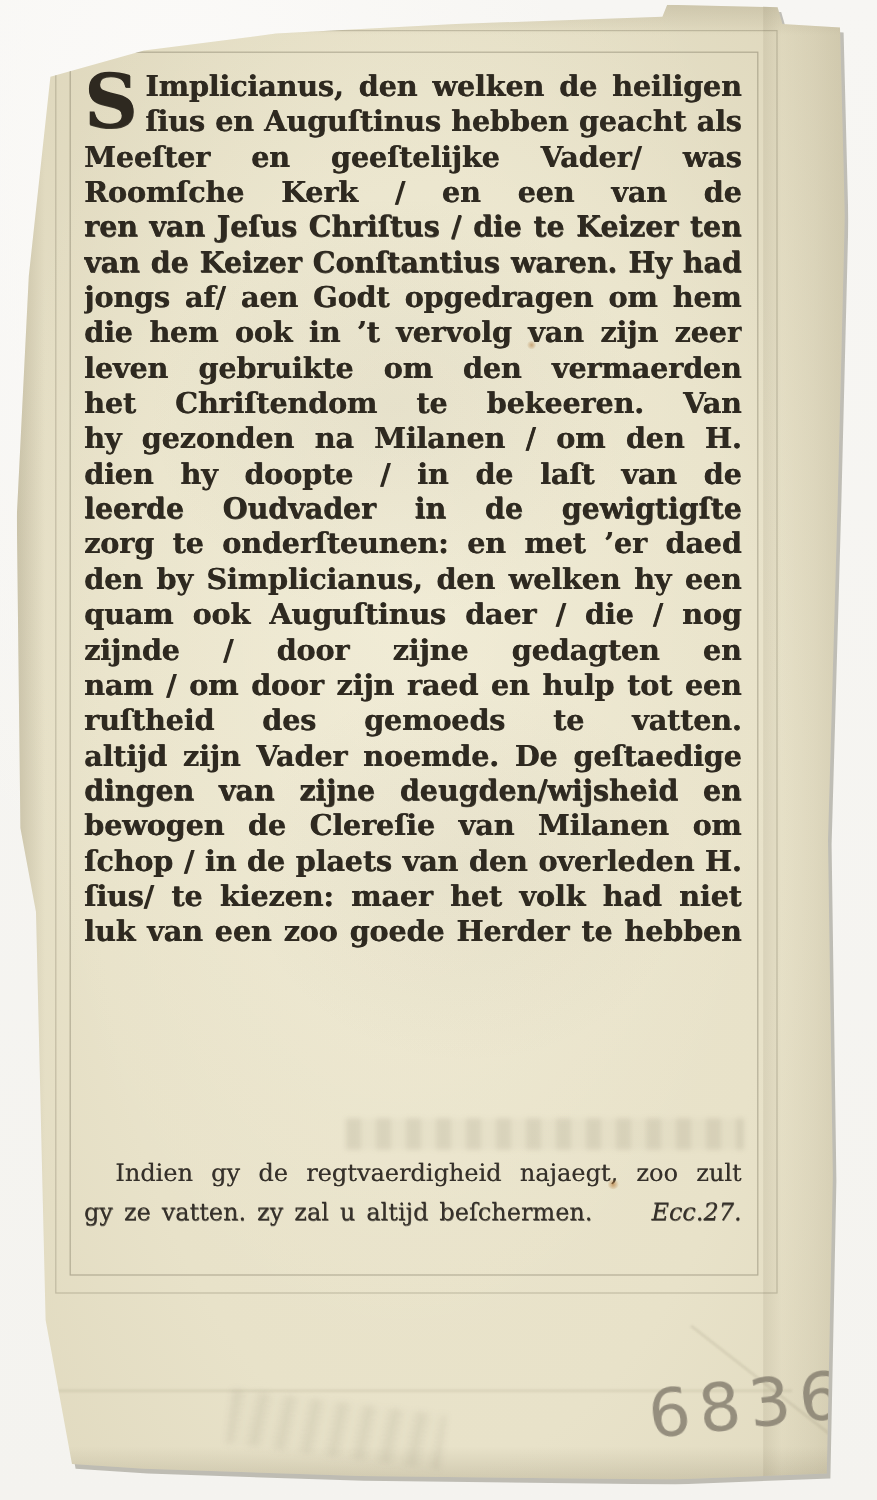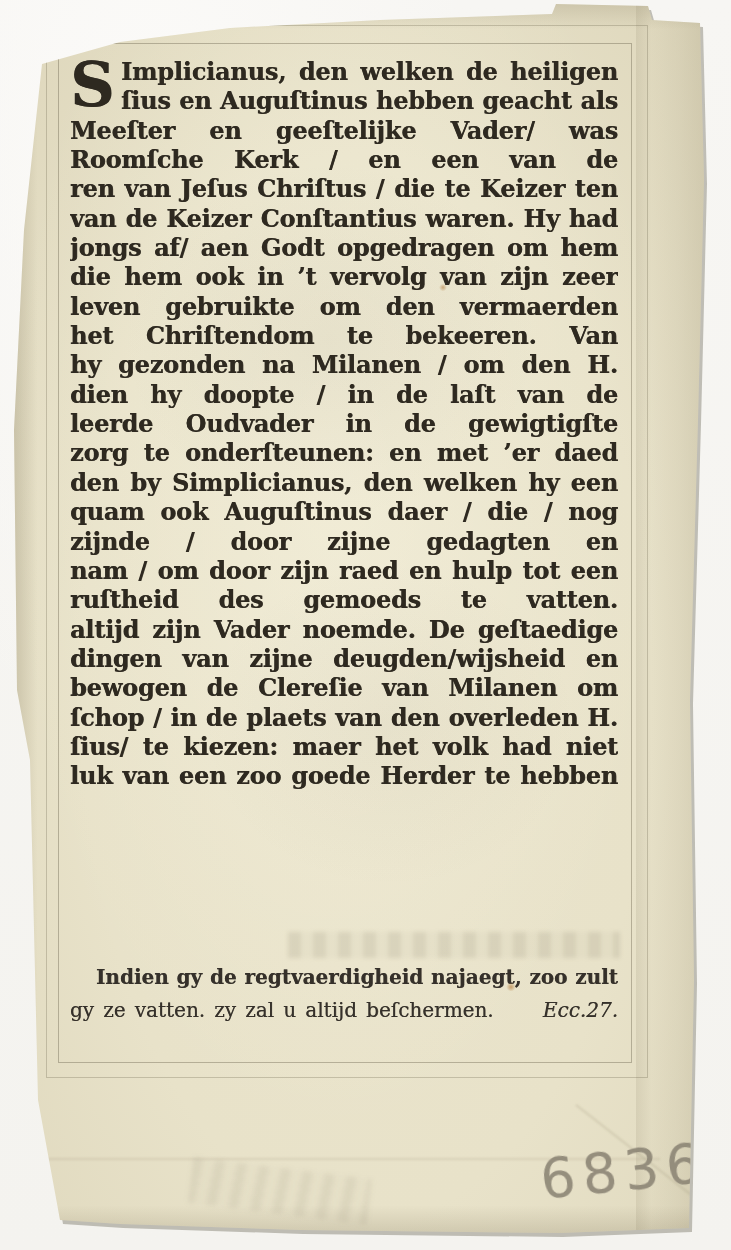--- a/index.html
+++ b/index.html
@@ -66,21 +66,21 @@
     height:29.35px; line-height:29.35px; overflow:hidden;
     font-size:24px; font-weight:700; letter-spacing:-0.2px;
     text-align:justify; text-align-last:justify;
     text-shadow:0.4px 0.2px 0 rgba(46,41,32,0.85);
   }
   .lines > .bodyline:last-child { text-align-last:left; }
   
   .motto { position:absolute; left:70px; top:961px; width:548px; color:#35302a; }
   .motto-line { height:33px; line-height:33px; overflow:hidden; font-size:20px;
     text-align:justify; text-align-last:justify; text-shadow:0.3px 0.2px 0 rgba(53,48,42,0.7); }
-  .motto-line.first { text-indent:26px;font-weight:bold; }
+  .motto-line.first { text-indent:26px; }
   .it { font-style:italic;margin-left:40px; }
   
   .pencil {
     position:absolute; left:540px; top:1138px; width:180px;
     font-family:"DejaVu Sans",sans-serif; font-size:55px; letter-spacing:7px;
     color:#8a8374; opacity:0.88; transform:rotate(-6deg);
     filter:blur(0.4px);
   }
   
   .smudge-verso {

